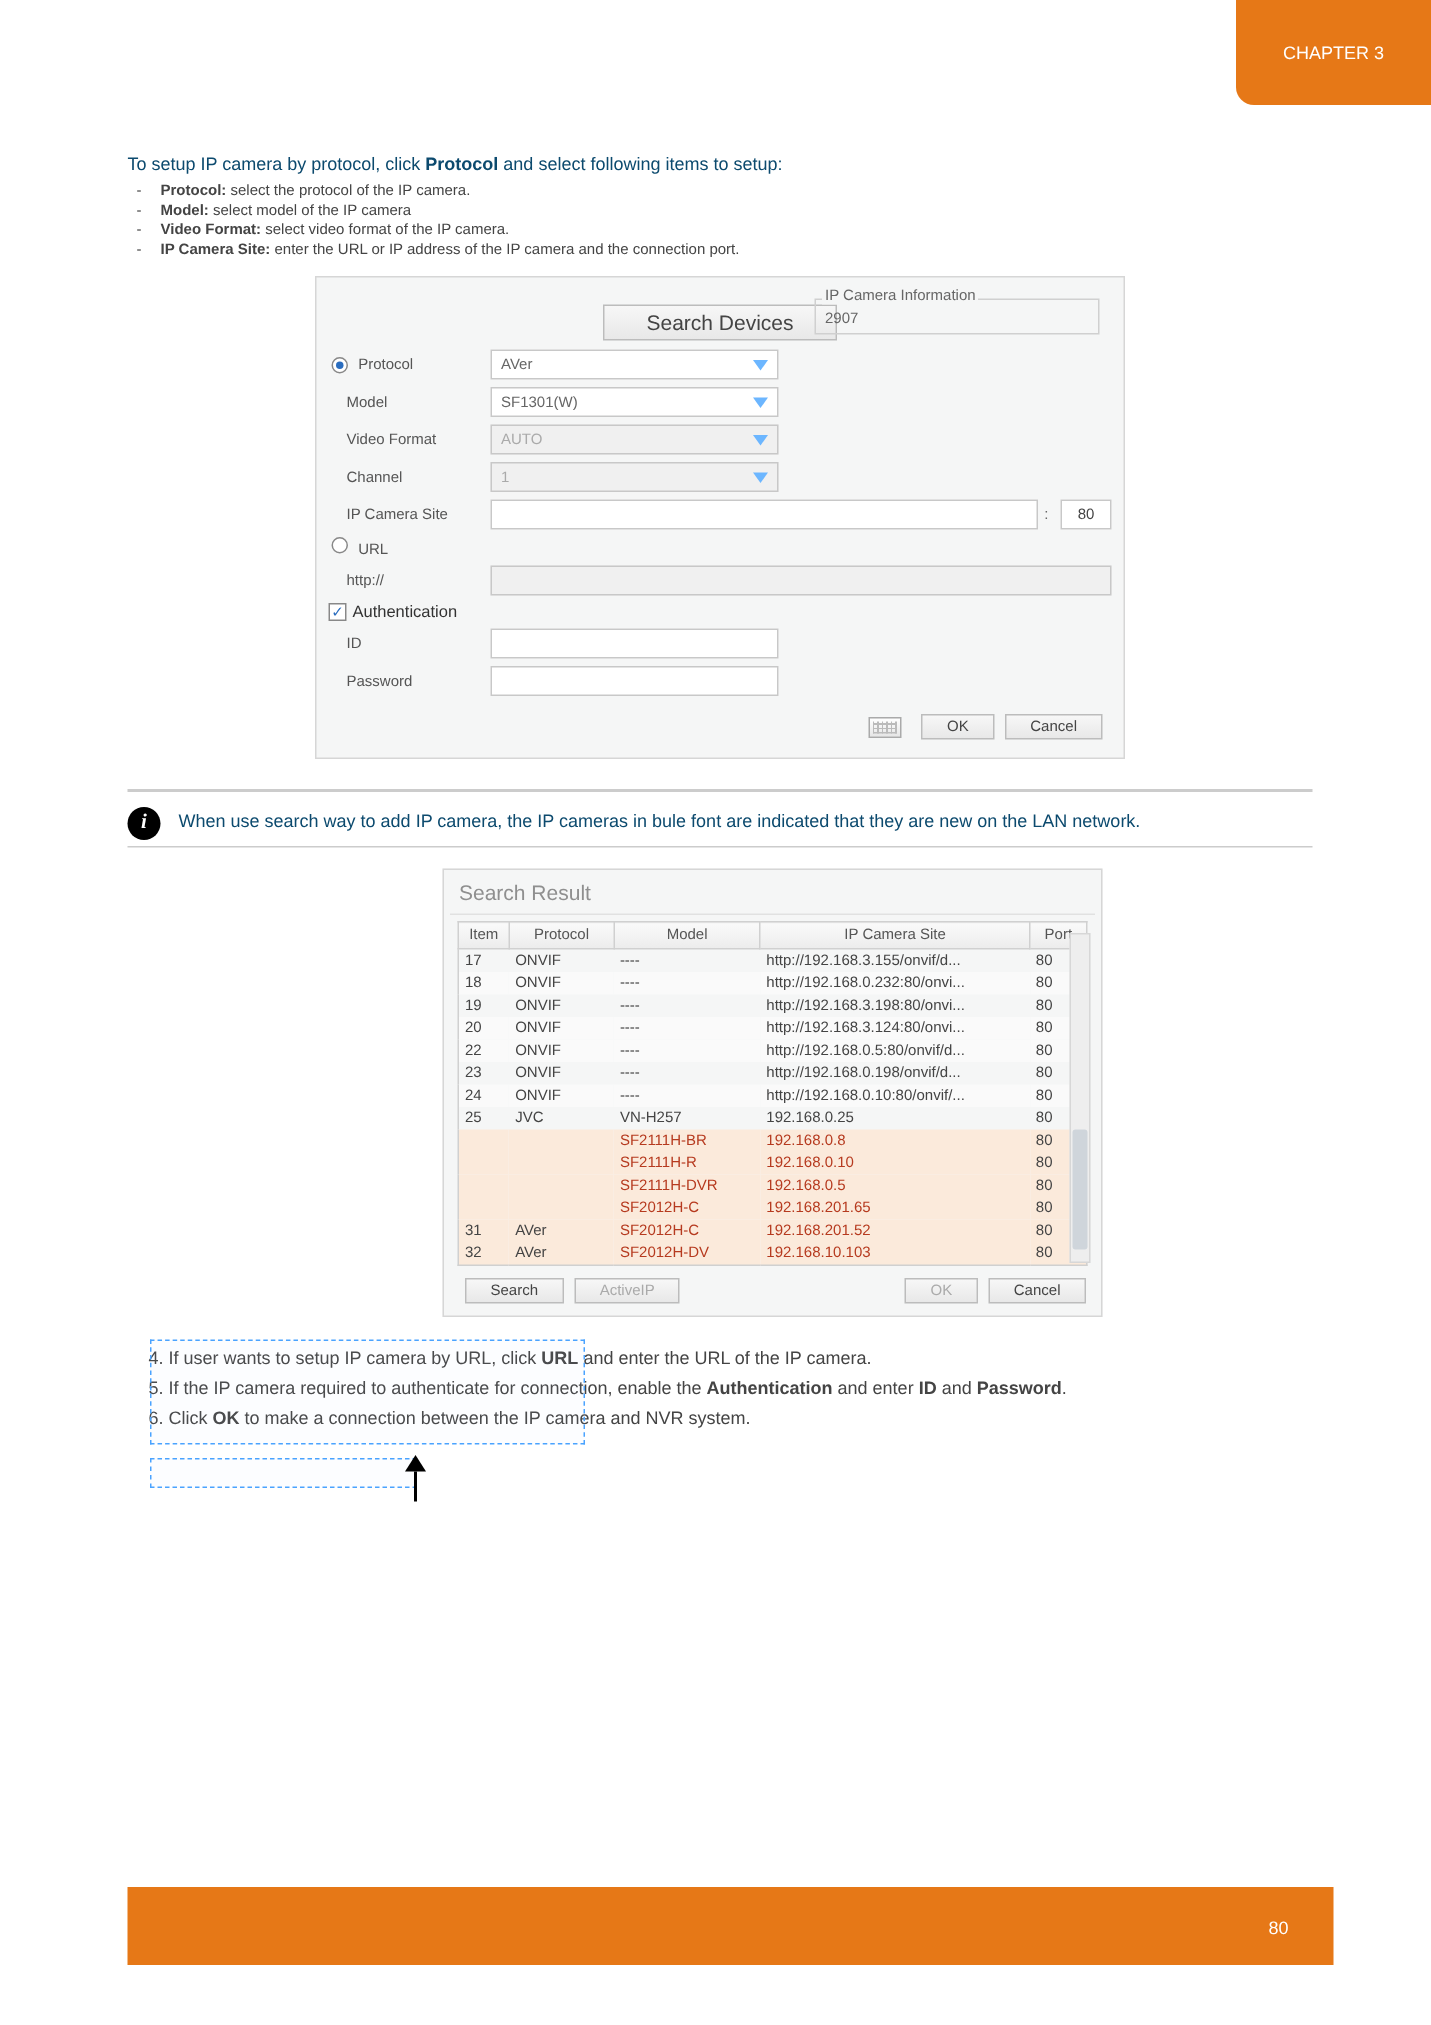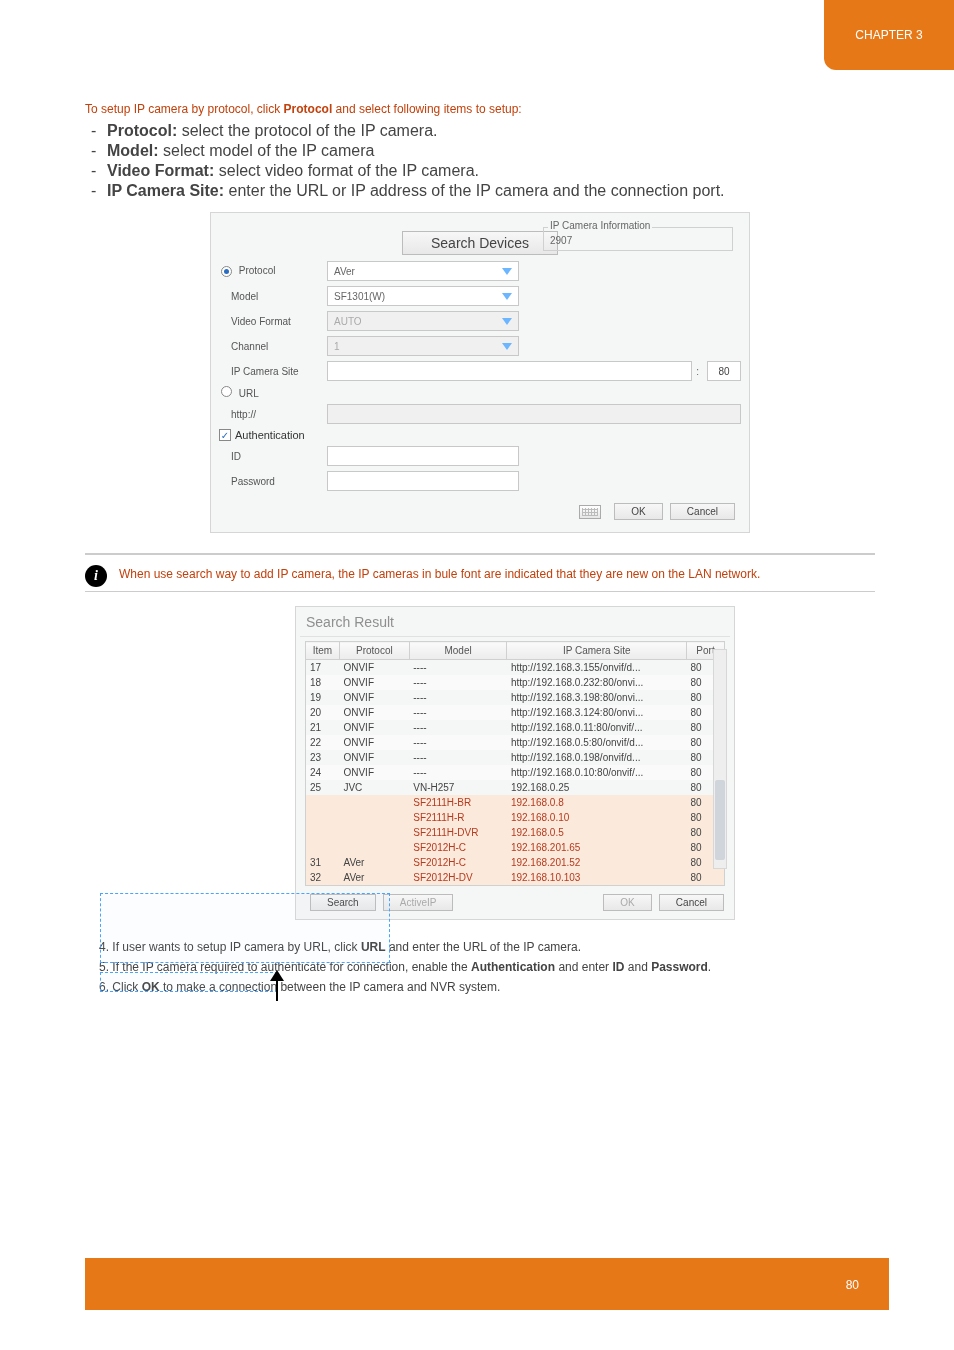--- a/index.html
+++ b/index.html
@@ -26,23 +26,23 @@
     align-items: center;
     justify-content: center;
     border-bottom-left-radius: 12px;
   }
   .content {
     position: absolute;
     left: 85px;
     top: 100px;
     width: 790px;
   }
-  .body-text { font-size: 12px; color: #c2410c; margin: 2px 0 6px 0; }
+  .body-text { font-size: 12px; color: #0c4a6e; margin: 2px 0 6px 0; }
   .bullet-list { list-style: none; padding-left: 0; margin: 4px 0 6px 0; }
-  .bullet-list li { font-size: 16px; color: #444; margin: 2px 0; position: relative; padding-left: 22px; }
+  .bullet-list li { font-size: 10px; color: #444; margin: 2px 0; position: relative; padding-left: 22px; }
   .bullet-list li::before { content: "-"; position: absolute; left: 6px; }
   .bold { font-weight: bold; }
 
   
   .dialog1 {
     margin: 12px auto 0 auto;
     width: 540px;
     background: #f5f6f6;
     border: 1px solid #d6d6d6;
     padding: 6px 6px 10px 6px;
@@ -307,27 +307,20 @@
             <td>ONVIF</td>
             <td>----</td>
             <td>http://192.168.3.198:80/onvi...</td>
             <td>80</td>
           </tr>
           <tr class="oddrow">
             <td>20</td>
             <td>ONVIF</td>
             <td>----</td>
             <td>http://192.168.3.124:80/onvi...</td>
-            <td>80</td>
-          </tr>
-          <tr>
-            <td>21</td>
-            <td>ONVIF</td>
-            <td>----</td>
-            <td>http://192.168.0.11:80/onvif/...</td>
             <td>80</td>
           </tr>
           <tr class="oddrow">
             <td>22</td>
             <td>ONVIF</td>
             <td>----</td>
             <td>http://192.168.0.5:80/onvif/d...</td>
             <td>80</td>
           </tr>
           <tr>

